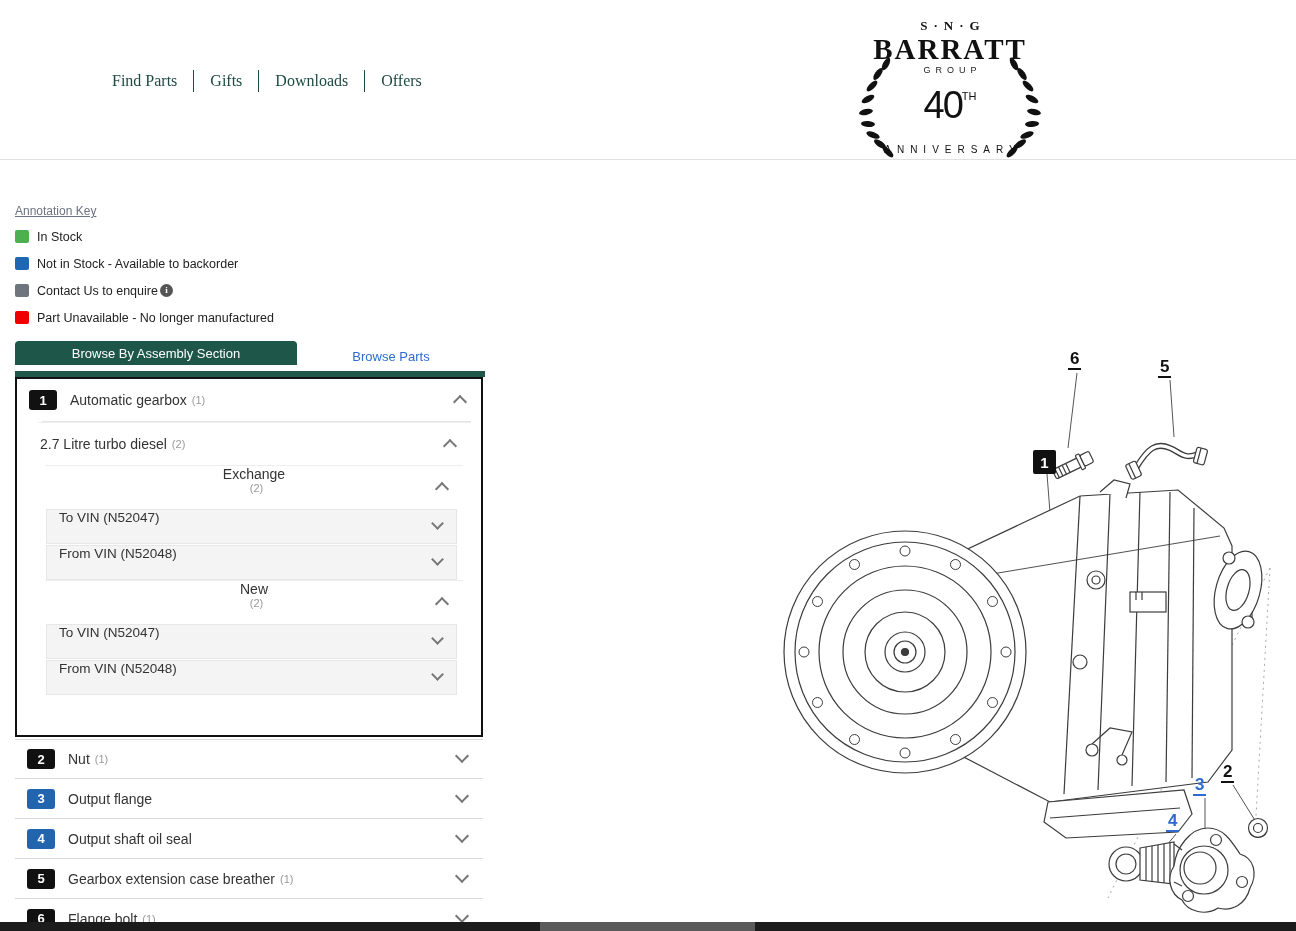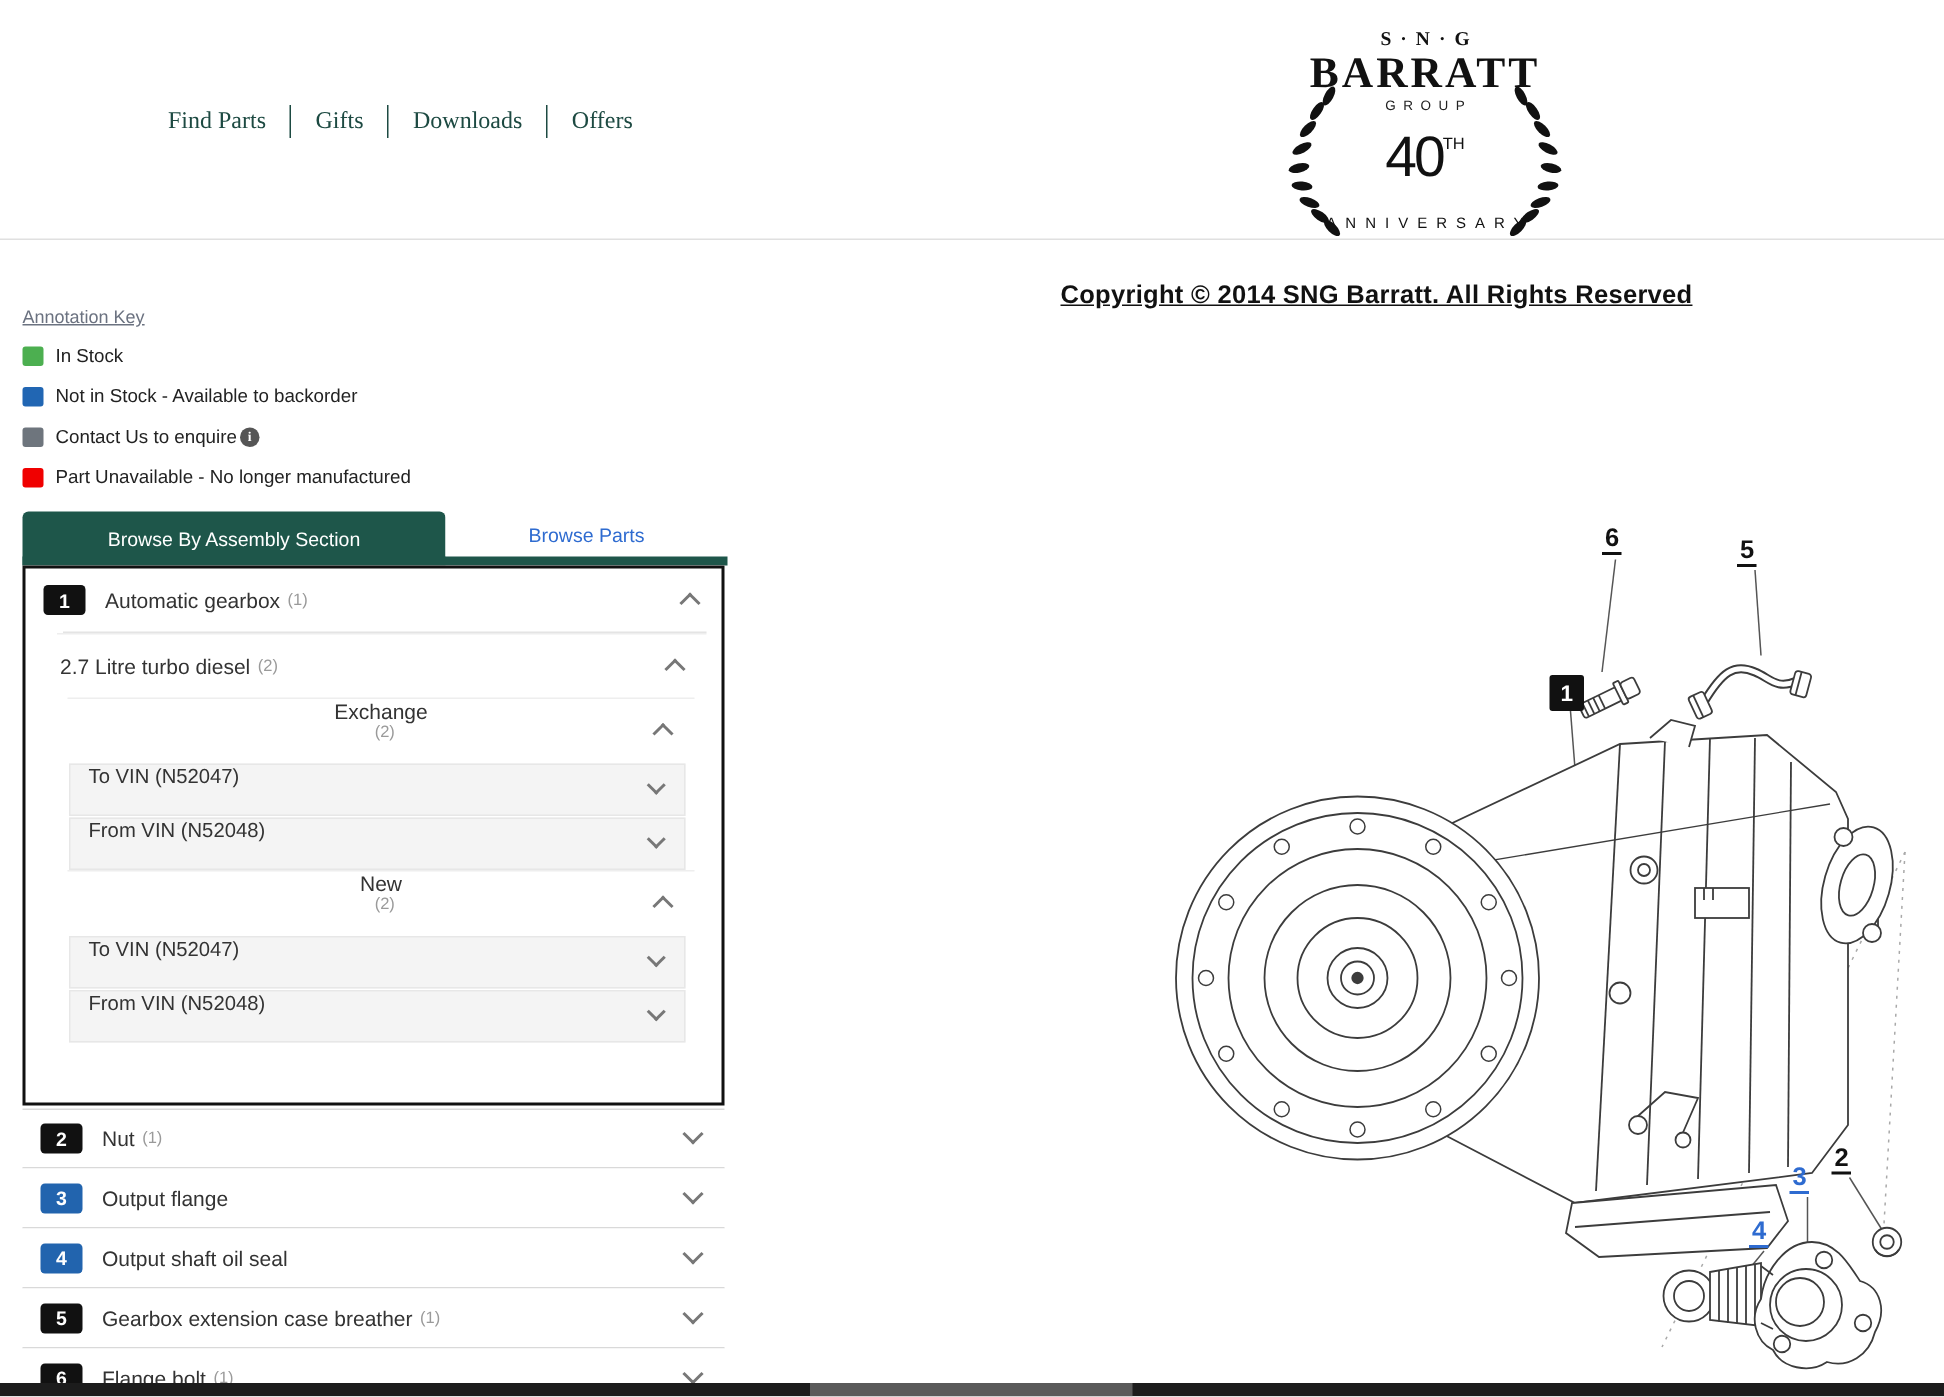--- a/index.html
+++ b/index.html
@@ -28,35 +28,35 @@
   .laurel.left { left:-2px; }
   .laurel.right { right:-2px; }
 
   
   .copyright { position:absolute; left:707px; top:187px; font-size:17px; font-weight:bold; color:#111;
                text-decoration:underline; letter-spacing:0.2px; }
 
   
   .annokey { position:absolute; left:15px; top:204px; }
   .annokey-title { font-size:12px; color:#6b7280; text-decoration:underline; margin-bottom:12px; cursor:pointer; }
-  .anno-row { display:flex; align-items:center; margin-bottom:13px; font-size:12.5px; color:#222; }
+  .anno-row { display:flex; align-items:flex-start; margin-bottom:13px; font-size:12.5px; color:#222; }
   .swatch { width:14px; height:13px; border-radius:2px; margin-right:8px; flex:0 0 auto; }
   .sw-green { background:#4caf50; }
   .sw-blue { background:#2166b3; }
   .sw-gray { background:#6e757d; }
   .sw-red { background:#f00000; }
   .info-icon { display:inline-block; width:13px; height:13px; border-radius:50%; background:#555; color:#fff;
                font-size:9px; font-weight:bold; text-align:center; line-height:13px; margin-left:2px;
                font-family:"Liberation Serif", serif; cursor:pointer; }
 
   
   .tabs { position:absolute; left:15px; top:341px; width:470px; height:36px; }
   .tab { position:absolute; top:0; height:30px; display:flex; align-items:center; justify-content:center;
          font-size:13px; cursor:pointer; }
-  .tab-active { left:0; width:282px; height:36px; background:#1e564a; color:#fff; border-radius:4px 4px 0 0; }
+  .tab-active { left:0; width:282px; height:24px; background:#1e564a; color:#fff; border-radius:4px 4px 0 0; }
   .tab-inactive { left:282px; width:188px; background:#fff; color:#2e6bd0; }
   .tabs-underline { position:absolute; left:0; top:30px; width:470px; height:6px; background:#1e564a; }
 
   
   .panel { position:absolute; left:15px; top:377px; width:468px; height:360px; border:2px solid #111; background:#fff; overflow:hidden; }
   .acc-row { position:relative; display:flex; align-items:center; cursor:pointer; }
   .row-l1 { height:42px; padding:0 12px; }
   .row-l2 { height:43px; margin:0 10px 0 21px; border-top:1px solid #eee; padding:0 2px; }
   .row-l3 { height:43px; margin:0 18px 0 28px; border-top:1px solid #eee; padding:0 2px;flex-direction:column; }
   .sep-inset { border-bottom:1px solid #e4e4e4; margin:0 10px 0 25px; }
@@ -136,21 +136,20 @@
         </svg>
         <div class="logo-sng">S·N·G</div>
         <div class="logo-barratt">BARRATT</div>
         <div class="logo-group">GROUP</div>
         <div class="logo-40"><span>40</span><sup>TH</sup></div>
         <div class="logo-anniv">ANNIVERSARY</div>
       </div>
     </div>
   </div>
 
-  <div class="copyright">Copyright © 2014 SNG Barratt. All Rights Reserved</div>
 
   <div class="annokey">
     <div class="annokey-title">Annotation Key</div>
     <div class="anno-row">
       <span class="swatch sw-green"></span>
       <span>In Stock</span>
     </div>
     <div class="anno-row">
       <span class="swatch sw-blue"></span>
       <span>Not in Stock - Available to backorder</span>

